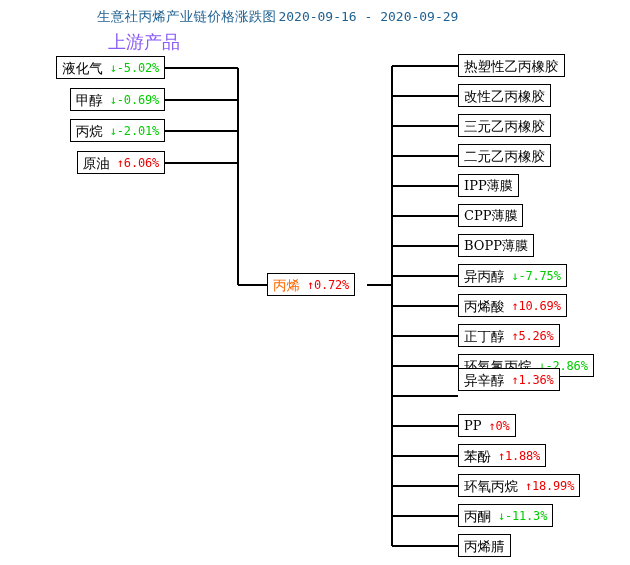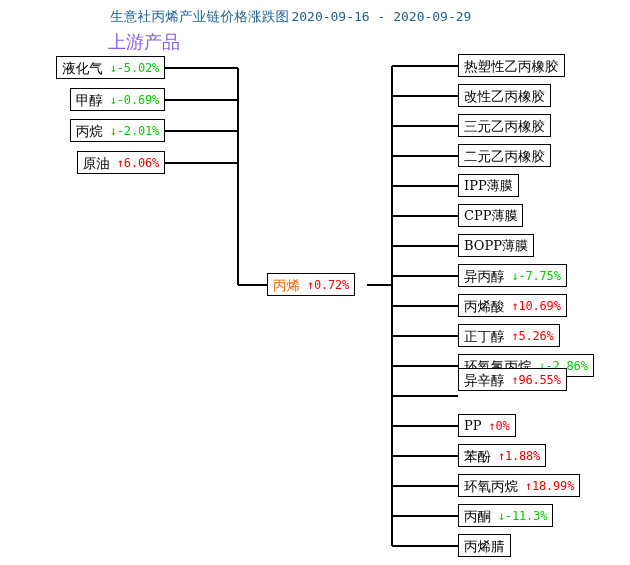--- a/index.html
+++ b/index.html
@@ -18,21 +18,21 @@
   
   #chart-title {
     position: absolute;
     left: 97px;
     top: 8px;
     font-size: 13.5px;
     color: #1f6090;
     white-space: nowrap;
     letter-spacing: 0.3px;
   }
-  #chart-title .title-main { font-family: Liberation Sans, sans-serif; margin-left: 13px; }
+  #chart-title .title-main { font-family: Liberation Sans, sans-serif; }
   #chart-title .title-dates {
     font-family: "DejaVu Sans Mono", monospace;
     font-size: 13px;
     margin-left: 2px;
     letter-spacing: 0px;
   }
 
   
   .col-header {
     position: absolute;
@@ -195,21 +195,21 @@
 <div class="node downstream" style="top:324px">
   <span class="node-label">正丁醇</span>
   <span class="node-change up">↑5.26%</span>
 </div>
 <div class="node downstream" style="top:354px">
   <span class="node-label">环氧氯丙烷</span>
   <span class="node-change down">↓-2.86%</span>
 </div>
 <div class="node downstream" style="top:368px">
   <span class="node-label">异辛醇</span>
-  <span class="node-change up">↑96.55%</span>
+  <span class="node-change up">↑1.36%</span>
 </div>
 <div class="node downstream" style="top:414px">
   <span class="node-label latin">PP</span>
   <span class="node-change up">↑0%</span>
 </div>
 <div class="node downstream" style="top:444px">
   <span class="node-label">苯酚</span>
   <span class="node-change up">↑1.88%</span>
 </div>
 <div class="node downstream" style="top:474px">

